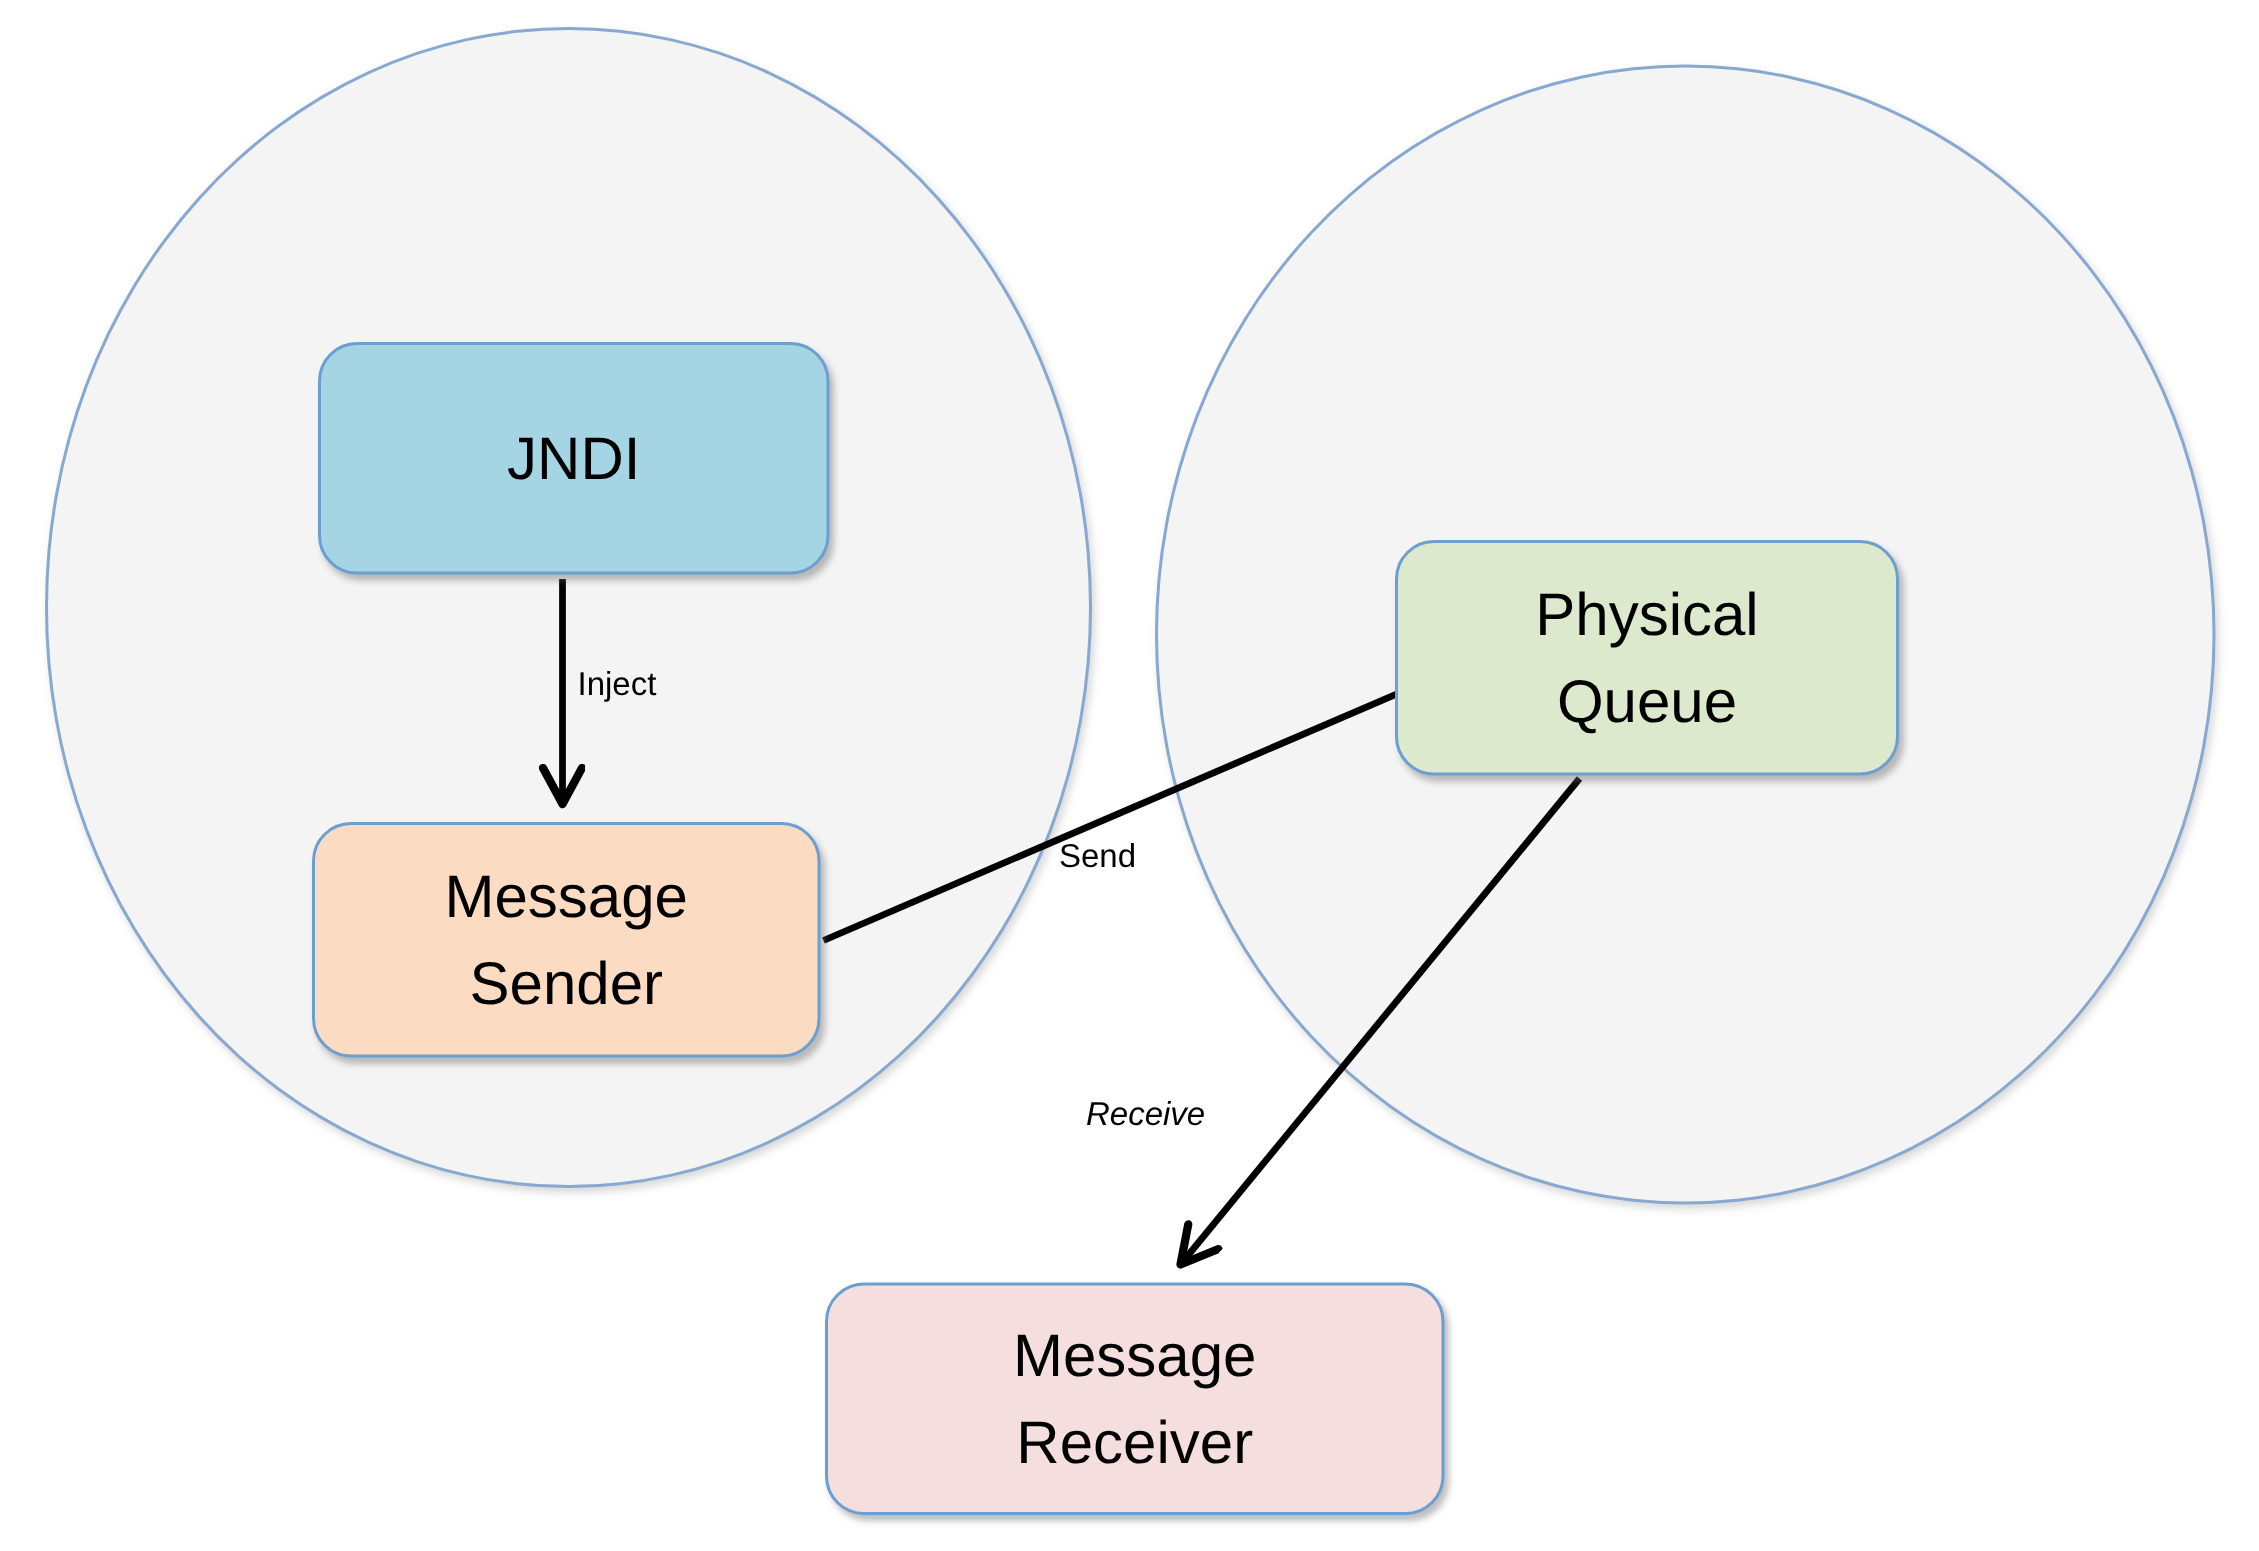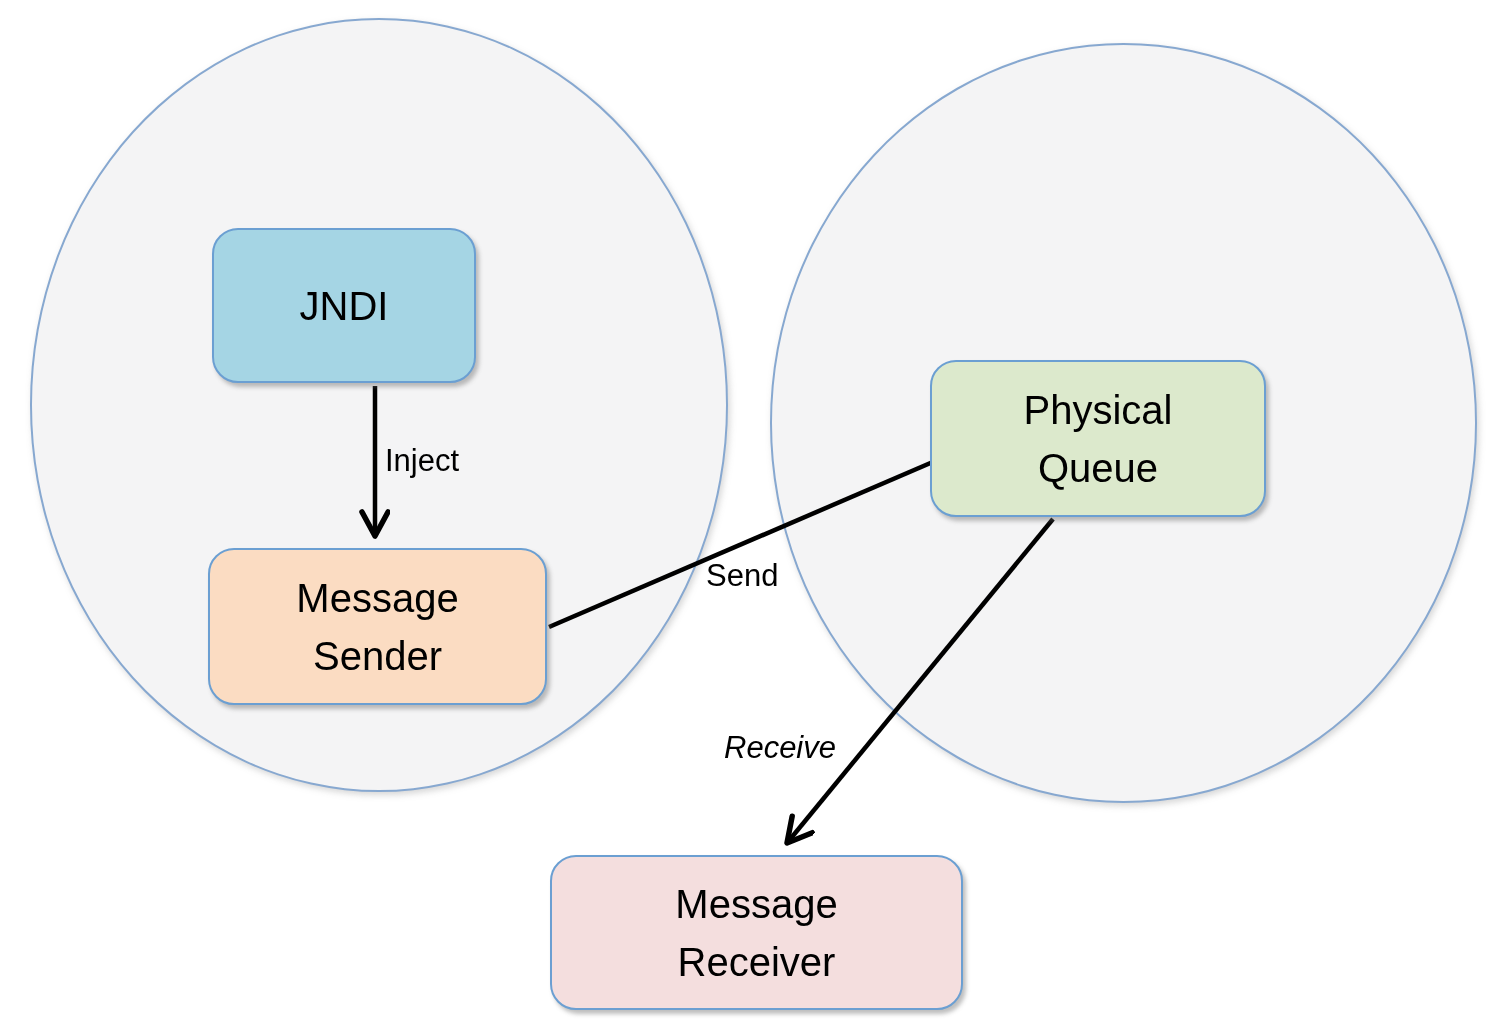--- a/index.html
+++ b/index.html
@@ -45,35 +45,35 @@
     box-sizing: border-box;
     box-shadow: 3px 4px 4px rgba(110,110,110,0.45);
     display: flex;
     align-items: center;
     justify-content: center;
     text-align: center;
     font-size: 40px;
     line-height: 1.45;
     white-space: pre-line;
   }
-  #node-jndi     { left: 212px; top: 228px; width: 264px; height: 155px; }
+  #node-jndi     { left: 212px; top: 228px; width: 341px; height: 155px; }
   #node-sender   { left: 208px; top: 548px; width: 339px; height: 157px; }
   #node-queue    { left: 930px; top: 360px; width: 336px; height: 157px; }
   #node-receiver { left: 550px; top: 855px; width: 413px; height: 155px; }
 
   #edges-svg {
     position: absolute;
     left: 0; top: 0;
     width: 1506px;
     height: 1034px;
     pointer-events: none;
   }
   .edge-label {
     position: absolute;
-    font-size: 31px;
+    font-size: 22px;
     white-space: nowrap;
   }
   #label-inject  { left: 385px; top: 443px; }
   #label-send    { left: 706px; top: 558px; }
   #label-receive { left: 724px; top: 730px; font-style: italic; }
 </style>
 </head>
 <body>
 
 <div id="canvas">

